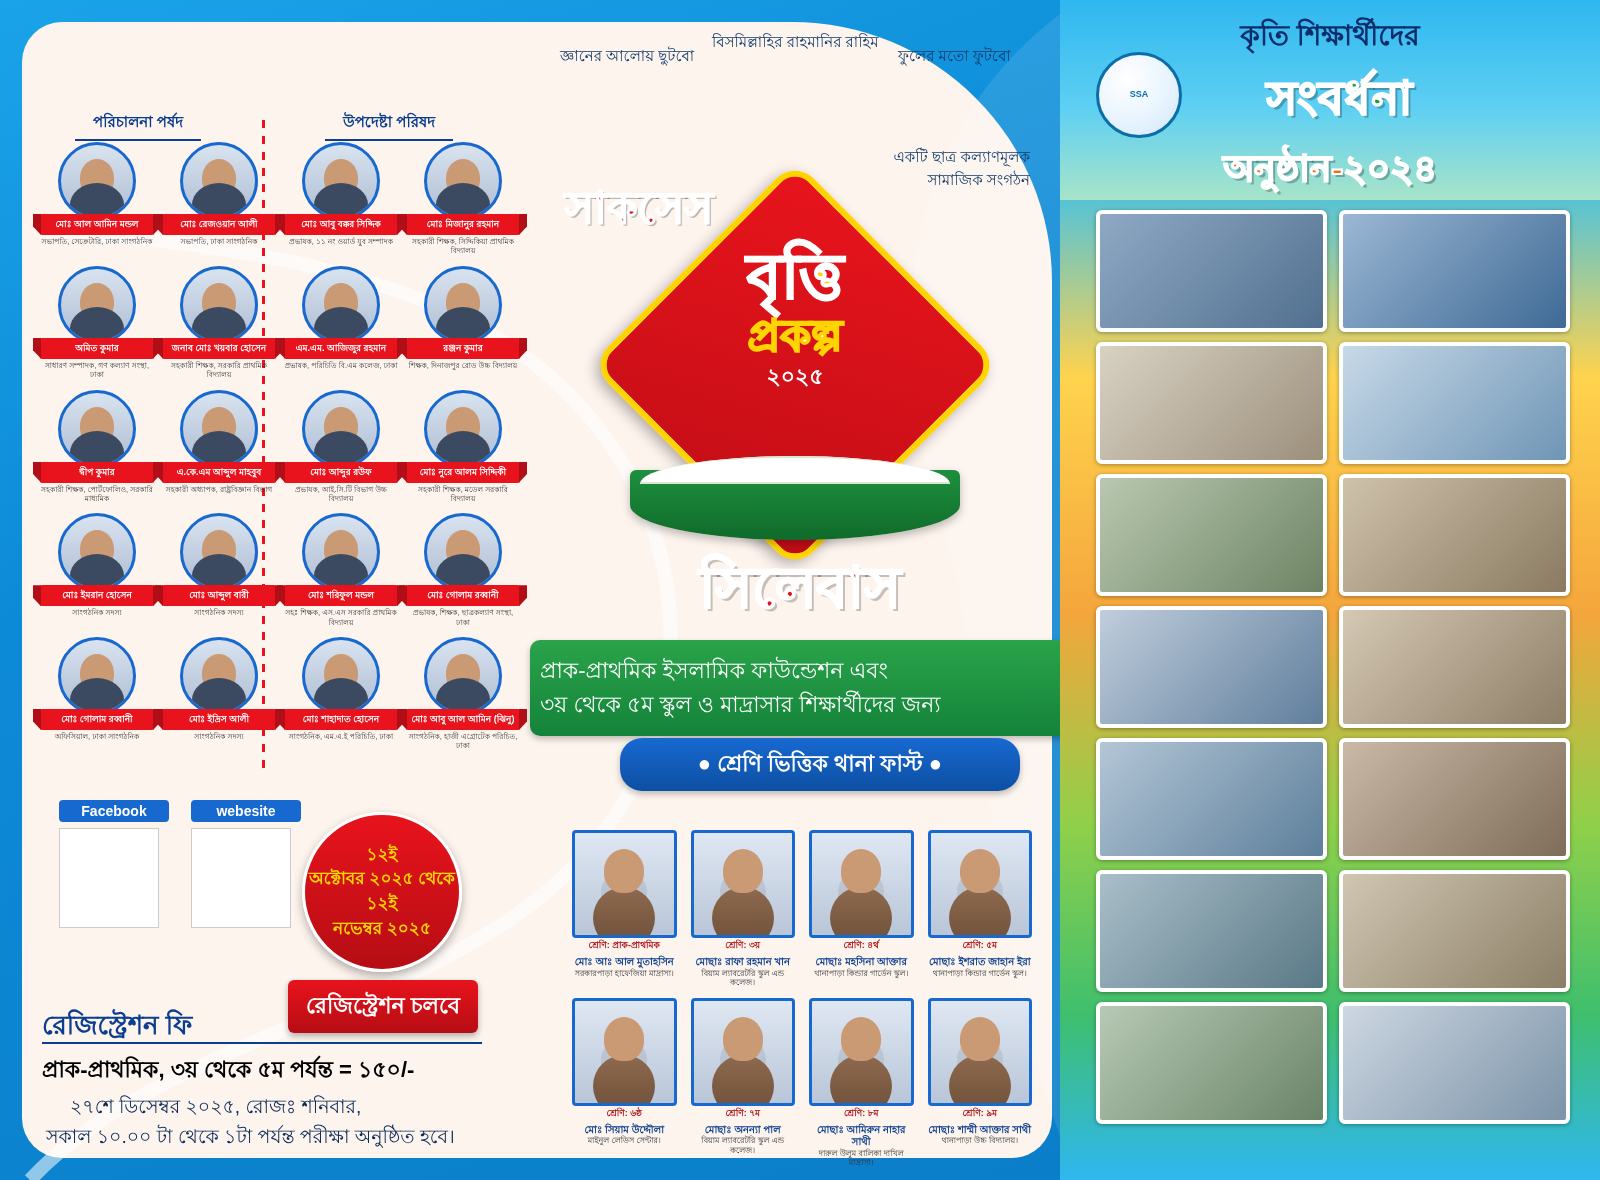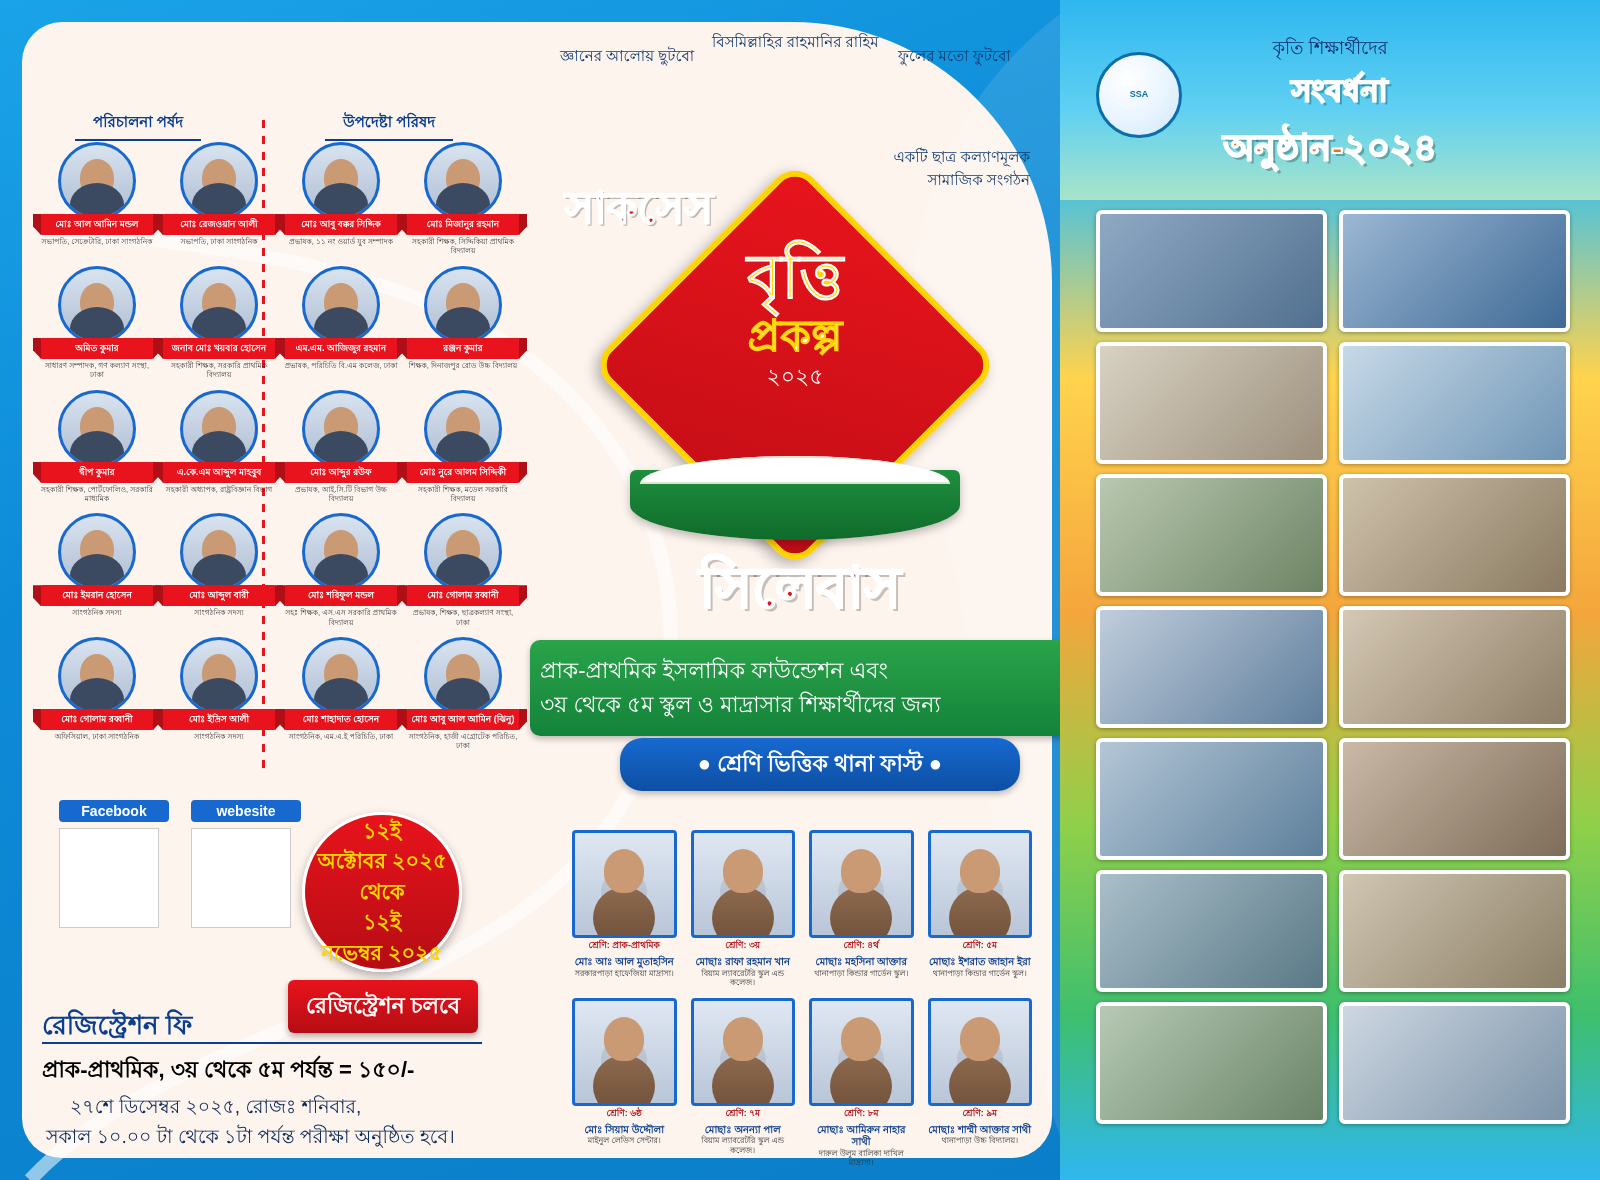--- a/index.html
+++ b/index.html
@@ -39,23 +39,23 @@
     position:relative; height:200px;
     background:linear-gradient(180deg,#2fb7f0 0%,#5fd0f2 55%,#a8e4c8 100%);
     text-align:center;
   }
   .right-logo {
     position:absolute; left:36px; top:52px; width:86px; height:86px;
     border-radius:50%; background:radial-gradient(circle at 35% 30%, #ffffff 0%, #e8f4ff 55%, #cfe6f7 100%);
     border:3px solid #0b6ea8; display:flex; align-items:center; justify-content:center;
     font-size:9px; color:#0b6ea8; text-align:center; line-height:1.1; font-weight:bold;
   }
-  .right-title-1 { padding-top:34px; font-size:18px; color:#0c2d6b; font-weight:normal; }
+  .right-title-1 { padding-top:14px; font-size:28px; color:#0c2d6b; font-weight:bold; }
   .right-title-2 {
-    font-size:30px; font-weight:bold; margin-top:2px;
+    font-size:46px; font-weight:bold; margin-top:2px;
     color:#1e9e3a; -webkit-text-stroke:2px #ffffff;
     text-shadow:3px 3px 0 rgba(0,0,0,.25);
     letter-spacing:1px;
     padding-left:20px;
   }
   .right-title-3 {
     font-size:36px; font-weight:bold; margin-top:2px;
     color:#f06c1e; -webkit-text-stroke:2px #ffffff;
     text-shadow:3px 3px 0 rgba(0,0,0,.25);
   }
@@ -97,21 +97,21 @@
   .diamond-wrap { position:absolute; left:590px; top:200px; width:420px; height:360px; }
   .diamond {
     position:absolute; left:60px; top:20px; width:290px; height:290px;
     background:linear-gradient(150deg,#e8141c 0%,#c10d16 100%);
     transform:rotate(45deg); border-radius:26px;
     border:6px solid #ffd400;
     box-shadow:0 6px 14px rgba(0,0,0,.3);
   }
   .diamond-txt {
     position:absolute; left:60px; top:46px; width:290px; text-align:center;
-    color:#ffd400; font-weight:normal; line-height:1;
+    color:#ffd400; font-weight:bold; line-height:1;
   }
   .dt-1 { font-size:62px; color:#ffd400; -webkit-text-stroke:2px #fff; }
   .dt-2 { font-size:44px; color:#ffffff; -webkit-text-stroke:2px #ffd400; margin-top:6px; }
   .dt-3 { font-size:22px; color:#ffffff; margin-top:8px; }
   .book {
     position:absolute; left:40px; top:270px; width:330px; height:70px;
     background:linear-gradient(180deg,#1e8f3e,#0f6b2a); border-radius:6px 6px 50% 50%;
     box-shadow:0 4px 8px rgba(0,0,0,.25);
   }
   .book:before{
@@ -221,21 +221,21 @@
     background-size:10px 10px,10px 10px;
     background-blend-mode:difference;
   }
   #qr-fb { left:48px; top:800px; width:110px; }
   #qr-web { left:180px; top:800px; width:110px; }
 
   .date-circle {
     position:absolute; left:302px; top:812px; width:160px; height:160px;
     border-radius:50%; background:linear-gradient(180deg,#e8131c,#b60d14);
     color:#ffd400; display:flex; align-items:center; justify-content:center;
-    text-align:center; font-size:21px; font-weight:bold; line-height:1.45;
+    text-align:center; font-size:17px; font-weight:bold; line-height:1.45;
     box-shadow:0 4px 10px rgba(0,0,0,.3); border:3px solid #fff;
   }
   .reg-btn {
     position:absolute; left:288px; top:980px; width:190px; padding:8px 0;
     background:linear-gradient(180deg,#e8131c,#b60d14); color:#fff;
     font-size:22px; font-weight:bold; text-align:center; border-radius:6px;
     box-shadow:0 3px 6px rgba(0,0,0,.3);
   }
 
   

